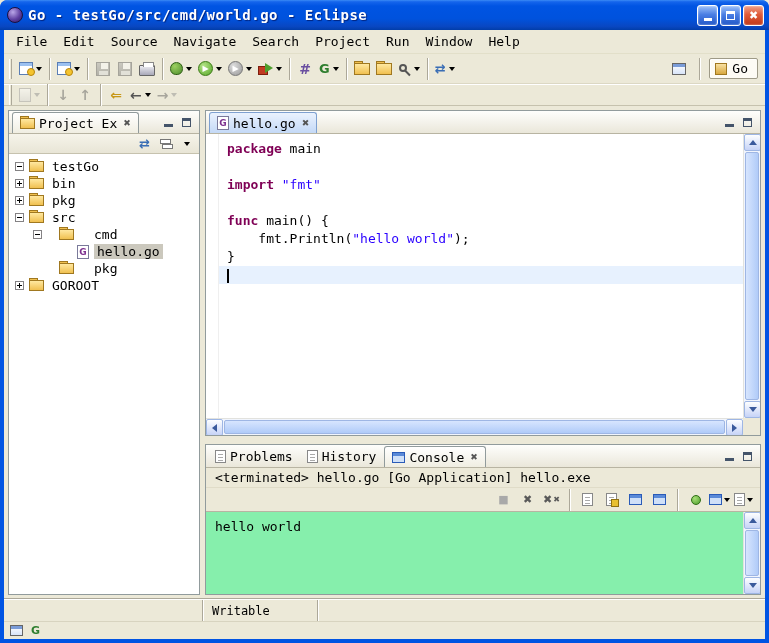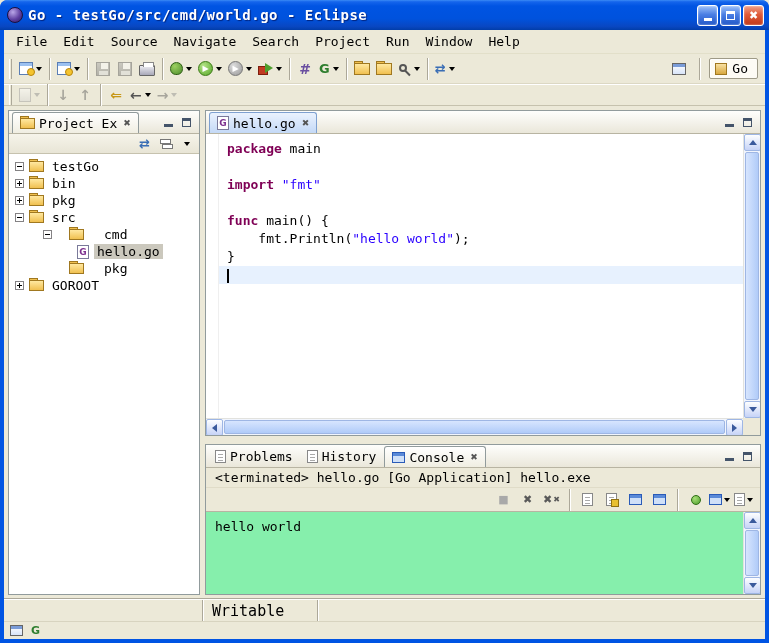--- a/index.html
+++ b/index.html
@@ -98,21 +98,21 @@
   
   #explorer { left:4px; top:4px; width:192px; bottom:4px; }
   .view-tools { height:20px; background:linear-gradient(#F6F4EA,#E8E5D6); border-bottom:1px solid #C6C2AE;
     display:flex; align-items:center; justify-content:flex-end; gap:8px; padding:0 6px; flex:none; }
   .ic-collapse { width:11px; height:10px; position:relative; }
   .ic-collapse::before, .ic-collapse::after { content:""; position:absolute; left:0; width:9px; height:3px;
     background:#fff; border:1px solid #777; }
   .ic-collapse::before { top:0; } .ic-collapse::after { top:5px; left:2px; }
   .tree { flex:1; background:#fff; overflow:hidden; padding-top:4px; }
   .trow { height:17px; display:flex; align-items:center; font-size:13px; white-space:nowrap;text-align:right; }
-  .lv0 { padding-left:6px; } .lv1 { padding-left:6px; } .lv2 { padding-left:34px;gap:12px; } .lv3 { padding-left:54px; }
+  .lv0 { padding-left:6px; } .lv1 { padding-left:6px; } .lv2 { padding-left:24px;gap:12px; } .lv3 { padding-left:54px; }
   .exp { width:9px; height:9px; border:1px solid #848284; background:#fff; position:relative; margin-right:5px; flex:none; }
   .exp::before { content:""; position:absolute; left:1px; right:1px; top:3px; height:1px; background:#000; }
   .exp.plus::after { content:""; position:absolute; top:1px; bottom:1px; left:3px; width:1px; background:#000; }
   .exp.hidden { visibility:hidden; }
   .ticon { flex:none; margin-right:5px; }
   .fold { width:15px; height:11px; position:relative; }
   .fold::before { content:""; position:absolute; left:0; top:-2px; width:7px; height:4px; background:#F0C050; border:1px solid #A07820; border-bottom:none; }
   .fold::after { content:""; position:absolute; left:0; top:0; right:0; bottom:0; background:linear-gradient(#FFE8A0,#F0C050); border:1px solid #A07820; }
   .gofile { width:12px; height:14px; background:#fff; border:1px solid #7A7A9A; display:flex; align-items:center; justify-content:center;
     font:bold 9px "DejaVu Sans",sans-serif; color:#7B2E8E; }
@@ -161,21 +161,21 @@
   .ic-page::before { content:""; position:absolute; left:2px; top:3px; right:2px; height:1px; background:#AAA; box-shadow:0 3px 0 #AAA, 0 6px 0 #AAA; }
   .ic-page.lock::after { content:""; position:absolute; right:-3px; bottom:-2px; width:6px; height:6px; background:#E8C030; border:1px solid #907010; }
   .ic-win { width:13px; height:11px; border:1px solid #2A5BB8; background:#CFE0F8; position:relative; }
   .ic-win::before { content:""; position:absolute; left:0; right:0; top:0; height:3px; background:#5A8AD8; }
   .ic-pin { width:10px; height:10px; border-radius:50%; background:radial-gradient(circle at 35% 30%,#A8E078,#4E9E2C); border:1px solid #2E6E14; }
   .cons-out { position:relative; flex:1; background:#86efac; overflow:hidden; }
   .cons-text { position:absolute; left:0; top:0; right:17px; bottom:0; padding:7px 9px; font-size:13px; white-space:pre; }
   .sb-v.full { bottom:0; }
 
   
-  .statusbar { height:22px; border-top:1px solid #fff; box-shadow:0 -1px 0 #ACA899; display:flex; align-items:flex-end; font-size:15px; flex:none; }
+  .statusbar { height:22px; border-top:1px solid #fff; box-shadow:0 -1px 0 #ACA899; display:flex; align-items:flex-end; font-size:12px; flex:none; }
   .seg { height:100%; display:flex; align-items:center; padding:0 9px; border-left:1px solid #ACA899; box-shadow:inset 1px 0 0 #fff; }
   .seg.first { border-left:none; box-shadow:none; width:198px; }
   .seg.w1 { width:115px; } .seg.w2 { width:116px; } .seg.rest { flex:1; }
   .trim { height:18px; display:flex; align-items:center; gap:6px; padding:0 6px; border-top:1px solid #D8D4C0; flex:none; }
   .ic-fastview { width:13px; height:11px; border:1px solid #666; background:linear-gradient(#FFF,#D8E4F8); position:relative; }
   .ic-fastview::before { content:""; position:absolute; left:0; right:0; top:0; height:3px; background:#7A9CD8; }
   .ic-trimgo { font:bold 11px "DejaVu Sans",sans-serif; color:#2E7E2E; }
 </style>
 </head>
 <body>

